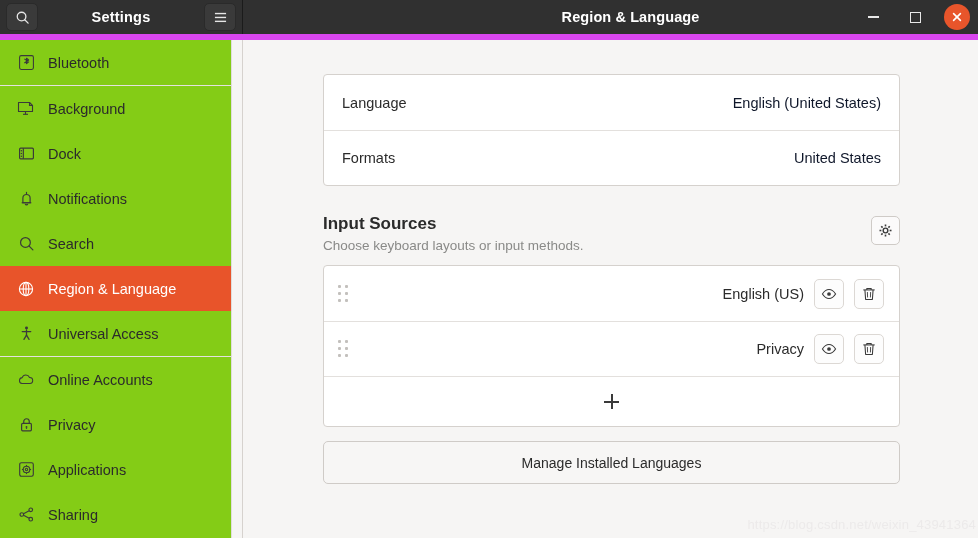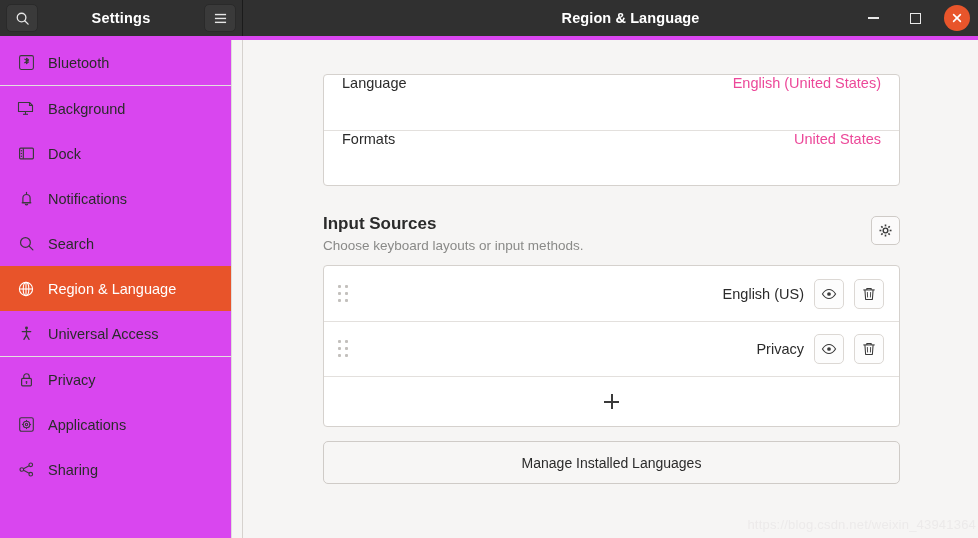--- a/index.html
+++ b/index.html
@@ -19,21 +19,21 @@
     display: flex;
     flex-direction: column;
   }
 
   
   .titlebar {
     display: flex;
     height: 40px;
     flex: 0 0 40px;
     background: #303030;
-    border-bottom: 4px solid #d946ef;
+    border-bottom: 6px solid #d946ef;
     gap: 40px;
   }
 
   .titlebar-left {
     width: 243px;
     flex: 0 0 243px;
     display: flex;
     align-items: center;
     justify-content: space-between;
     padding: 0 6px;
@@ -108,21 +108,21 @@
   .body {
     flex: 1;
     display: flex;
     min-height: 0;
   }
 
   
   .sidebar {
     width: 243px;
     flex: 0 0 243px;
-    background: #d946ef;
+    background: #84cc16;
     border-right: 1px solid #d6d2ce;
     position: relative;
     overflow: hidden;
   }
 
   .sb-item {
     height: 45px;
     display: flex;
     align-items: center;
     padding-left: 14px;
@@ -169,29 +169,29 @@
 
   .card {
     background: #ffffff;
     border: 1px solid #d5d1cd;
     border-radius: 4px;
   }
 
   .row {
     height: 55px;
     display: flex;
-    align-items: flex-start;
+    align-items: center;
     justify-content: space-between;
     padding: 0 18px;
     font-size: 14.5px;
     color: #2b2b2b;
     cursor: pointer;
   }
   .row + .row { border-top: 1px solid #e3e0dd; }
-  .row .rvalue { color: #ec4899; }
+  .row .rvalue { color: #0f172a; }
 
   .section-head {
     display: flex;
     align-items: flex-start;
     justify-content: space-between;
     margin-top: 28px;
     margin-bottom: 10px;
   }
   .section-title {
     font-size: 17px;
@@ -430,20 +430,28 @@
             <line x1="8" y1="4.6" x2="8" y2="10" stroke="#3a3a3a" stroke-width="1.2" stroke-linecap="round"></line>
             <line x1="4" y1="6.2" x2="12" y2="6.2" stroke="#3a3a3a" stroke-width="1.2" stroke-linecap="round"></line>
             <line x1="8" y1="9.6" x2="5.6" y2="13.6" stroke="#3a3a3a" stroke-width="1.2" stroke-linecap="round"></line>
             <line x1="8" y1="9.6" x2="10.4" y2="13.6" stroke="#3a3a3a" stroke-width="1.2" stroke-linecap="round"></line>
           </svg>
         </span>
         <span>Universal Access</span>
       </div>
       <div class="sb-sep"></div>
 
+      <div class="sb-item">
+        <span class="sb-icon">
+          <svg width="18" height="18" viewBox="0 0 18 18">
+            <path d="M5 12.4 a2.9 2.9 0 0 1 .2 -5.77 a3.9 3.9 0 0 1 7.3 -0.2 a2.9 2.9 0 0 1 0.4 5.97 z" fill="none" stroke="#3a3a3a" stroke-width="1.05" stroke-linejoin="round"></path>
+          </svg>
+        </span>
+        <span>Online Accounts</span>
+      </div>
 
       <div class="sb-item">
         <span class="sb-icon">
           <svg width="17" height="17" viewBox="0 0 16 16">
             <rect x="3.4" y="7" width="9.2" height="7" rx="1" fill="none" stroke="#3a3a3a" stroke-width="1.1"></rect>
             <path d="M5.4 7 V5.2 a2.6 2.6 0 0 1 5.2 0 V7" fill="none" stroke="#3a3a3a" stroke-width="1.1"></path>
             <circle cx="8" cy="10.3" r="0.85" fill="#3a3a3a"></circle>
             <line x1="8" y1="10.8" x2="8" y2="12.1" stroke="#3a3a3a" stroke-width="1.1"></line>
           </svg>
         </span>

